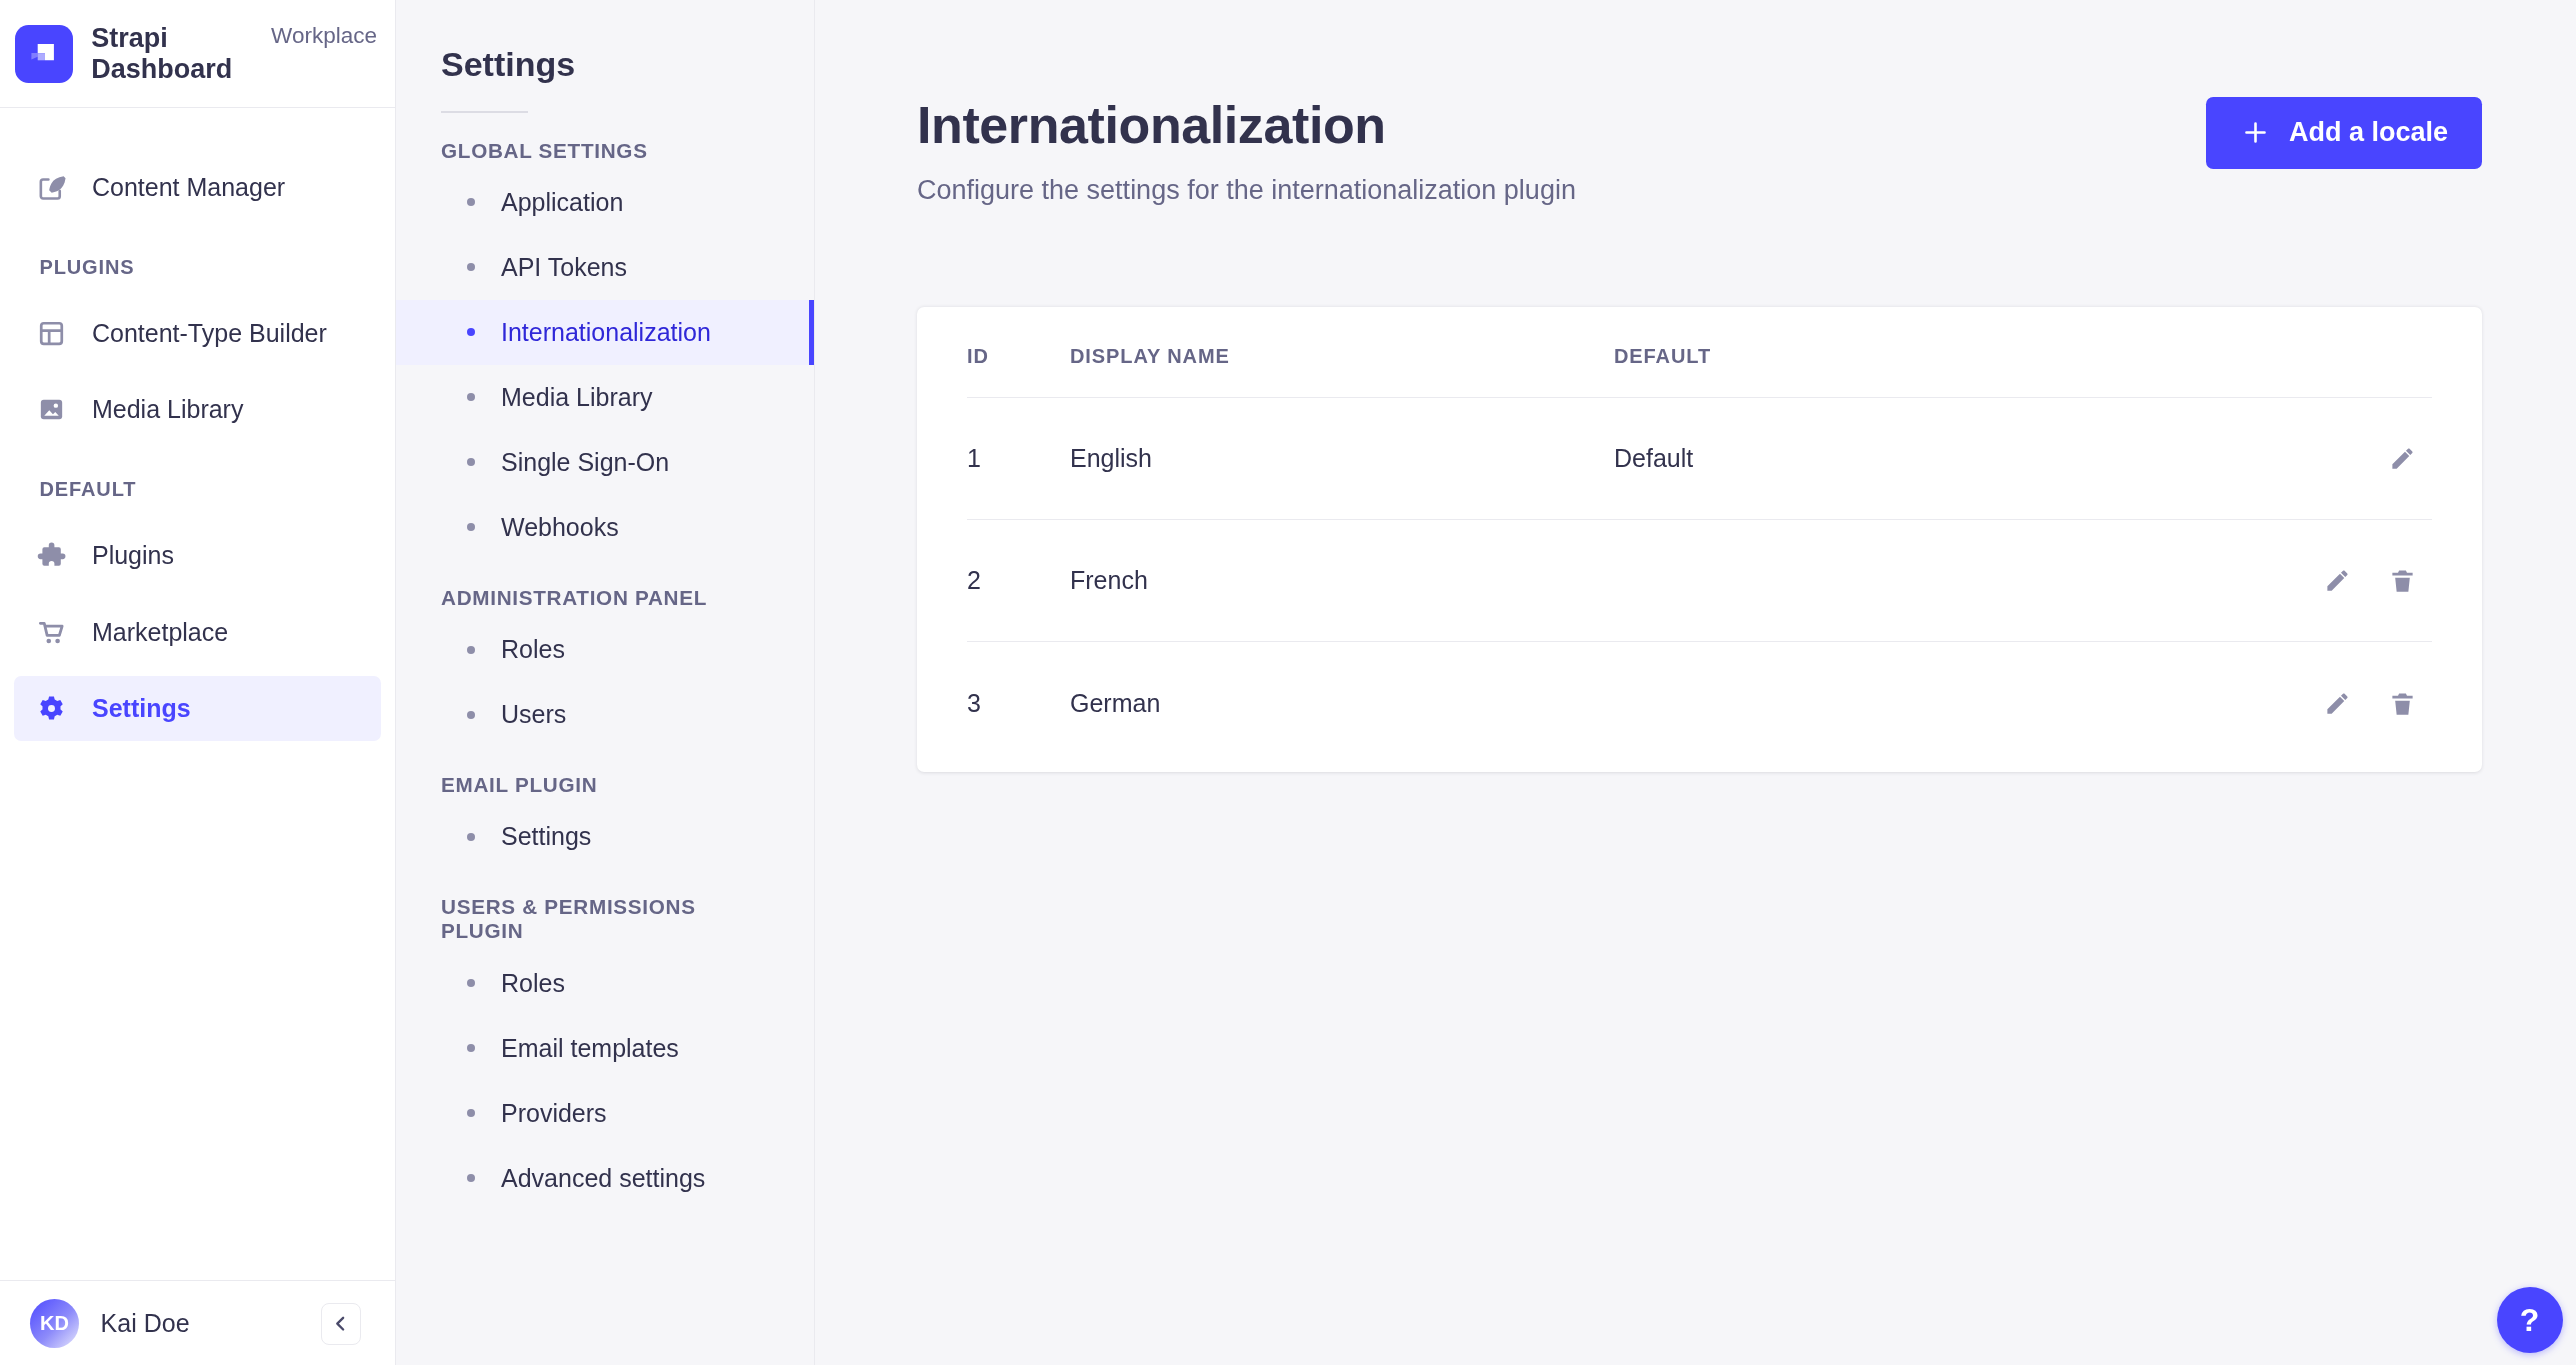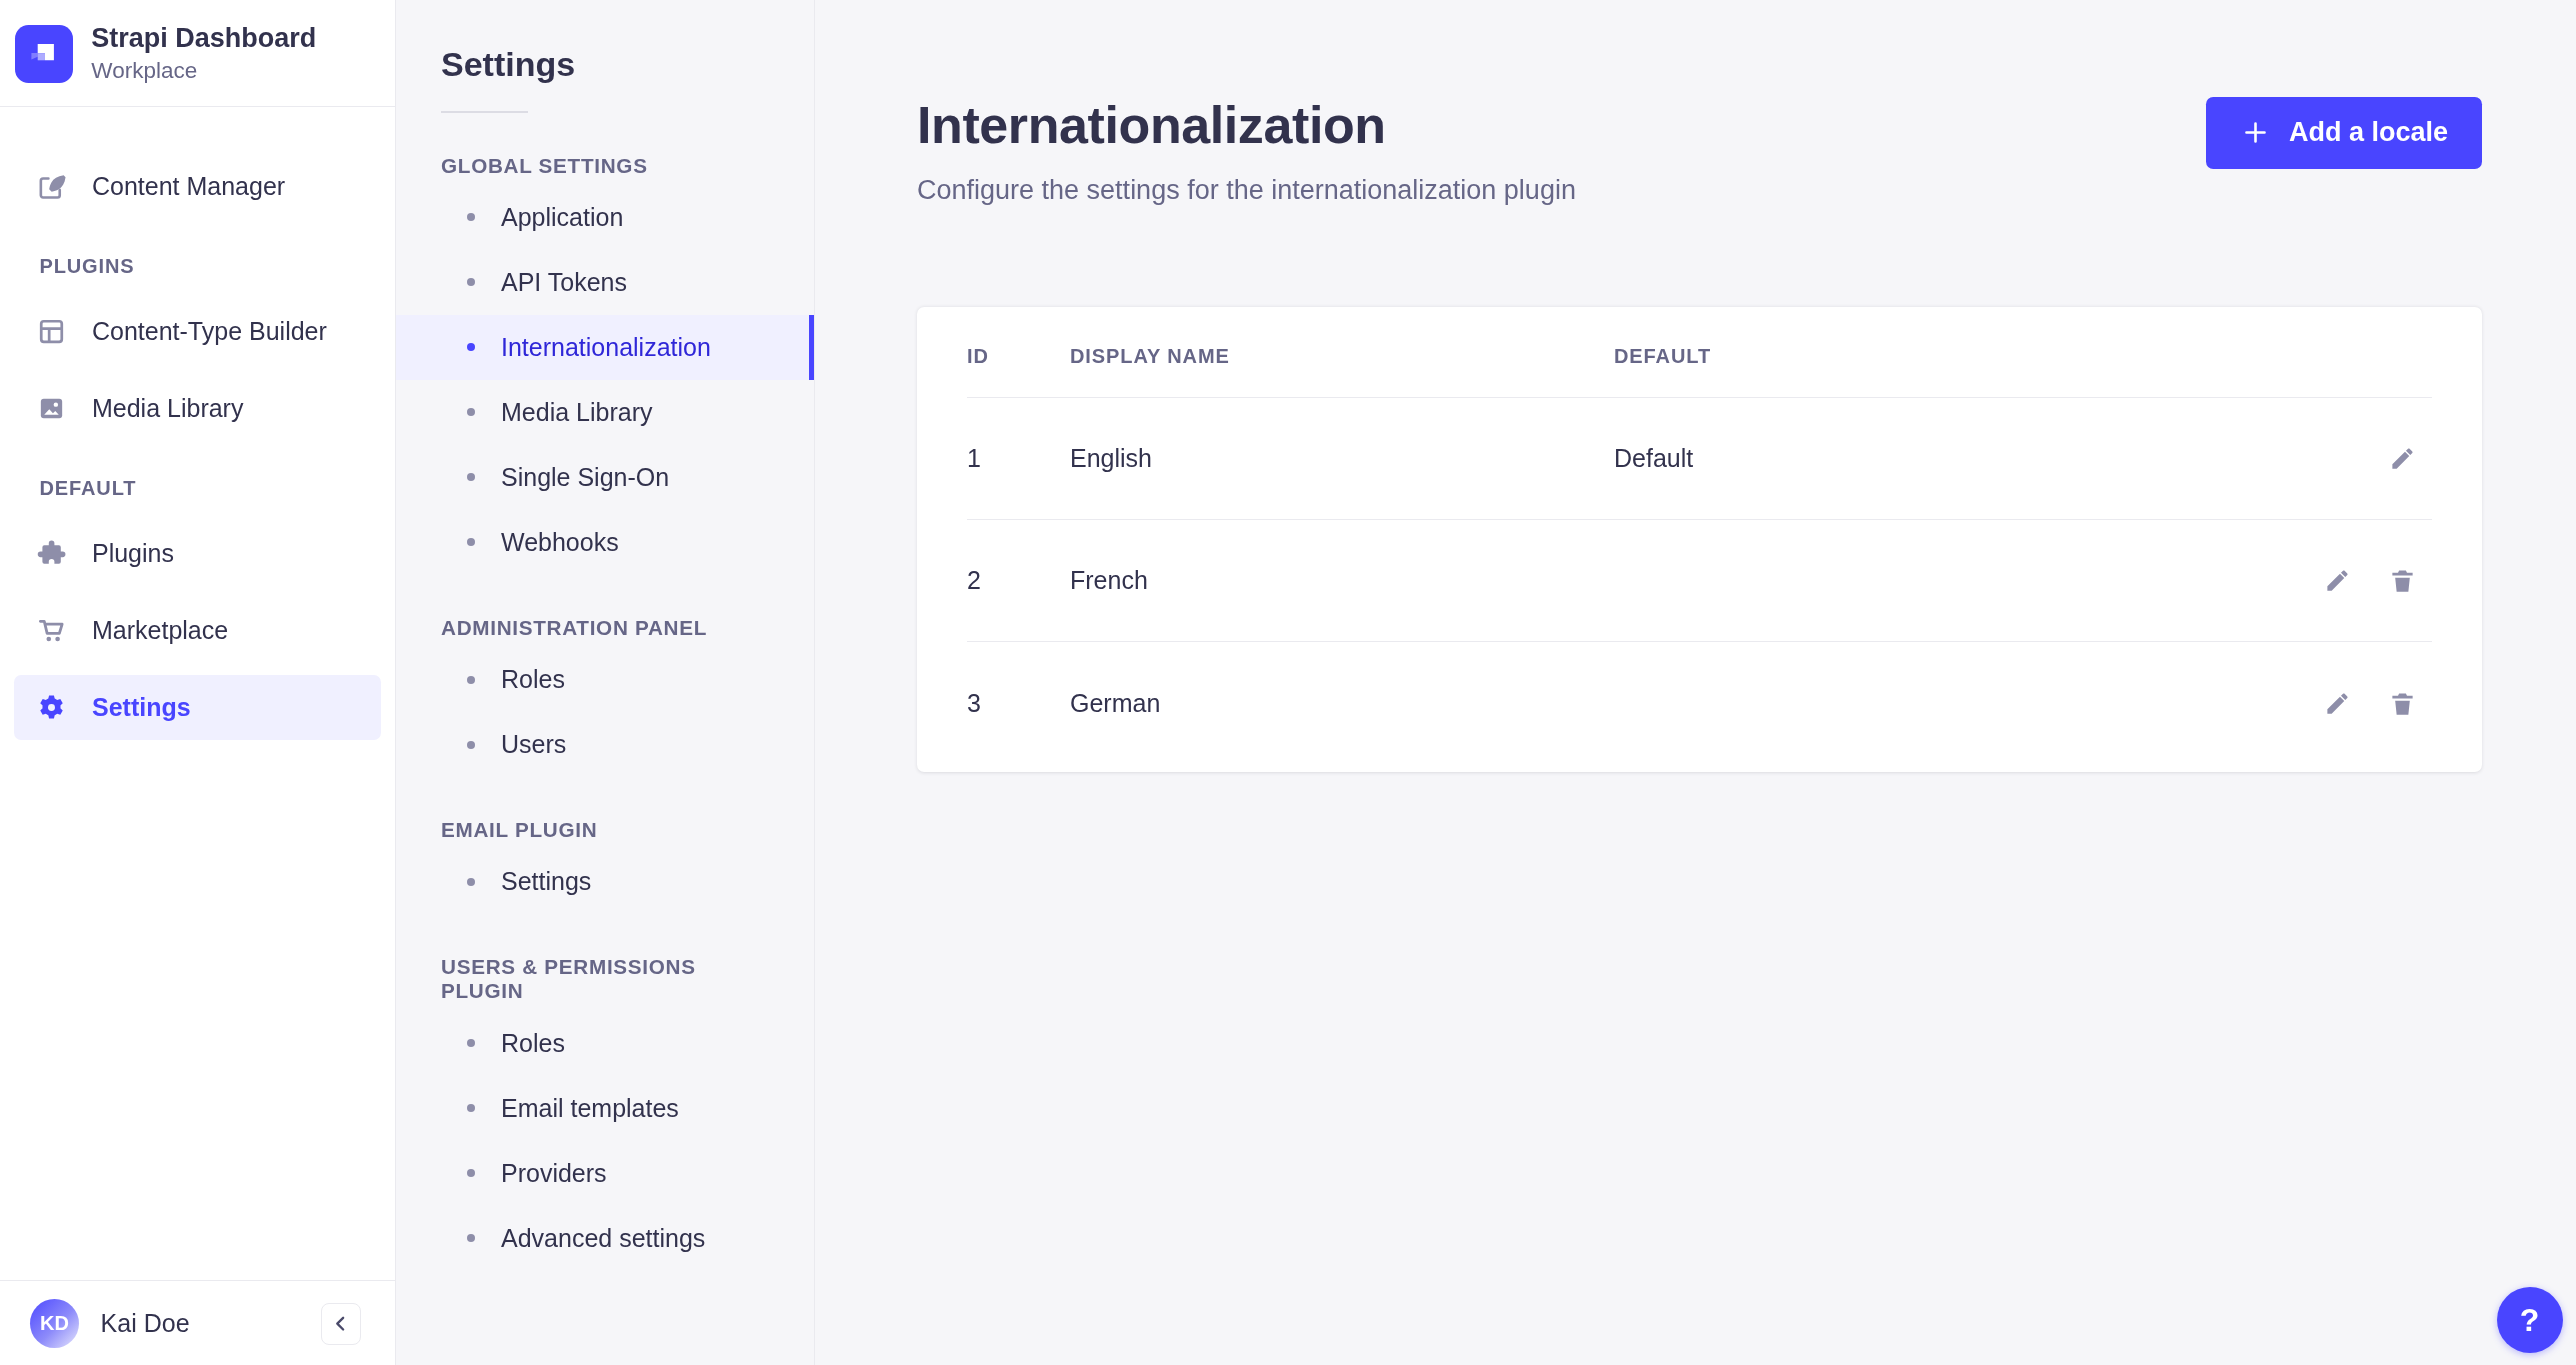--- a/index.html
+++ b/index.html
@@ -10,21 +10,21 @@
   }
   .app { display:flex; width:2576px; height:1366px; }
 
   
   .main-sidebar {
     width:396px; background:#ffffff; border-right:0.9px solid #eaeaef;
     display:flex; flex-direction:column; flex-shrink:0;
   }
   .brand { display:flex; align-items:center; gap:18px; padding:23.4px 18px 21.6px 15.3px; border-bottom:0.9px solid #eaeaef; }
   .brand-logo { width:58px; height:58px; border-radius:13.5px; background:#4945ff; flex-shrink:0; display:flex; align-items:center; justify-content:center; }
-  .brand-texts { display:flex; flex-direction:column; gap:3.6px; }
+  .brand-texts { display:flex; flex-direction:row; gap:3.6px; }
   .brand-title { font-size:27px; font-weight:700; color:#32324d; }
   .brand-subtitle { font-size:22.5px; color:#666687; }
 
   .side-nav { padding:47px 14.4px 0; flex:1; }
   .nav-item {
     height:65px; display:flex; align-items:center; gap:25px;
     padding:0 21.6px; border-radius:7.2px; margin-bottom:11.7px;
     font-size:25px; color:#32324d; cursor:pointer;
   }
   .nav-item .nav-ico { width:31px; height:31px; flex-shrink:0; display:flex; align-items:center; justify-content:center; }
@@ -49,21 +49,21 @@
     background:#ffffff; display:flex; align-items:center; justify-content:center; cursor:pointer;
   }
 
   
   .settings-panel {
     width:419px; background:#f6f6f9; border-right:0.9px solid #eaeaef;
     flex-shrink:0; padding-top:45px; overflow:hidden;
   }
   .panel-title { font-size:34px; font-weight:700; color:#32324d; padding:0 45px; }
   .panel-divider { width:87px; height:1.8px; background:#dcdce4; border:none; margin:27px 0 0 45px; }
-  .panel-section { margin-top:41px; }
+  .panel-section { margin-top:26px; }
   .panel-section-label {
     font-size:20.7px; font-weight:700; color:#666687; letter-spacing:0.7px;
     padding:0 45px; margin-bottom:7.2px;
   }
   .panel-item {
     height:65px; display:flex; align-items:center; gap:26px;
     padding:0 45px 0 71px; font-size:25px; color:#32324d; cursor:pointer; position:relative;
   }
   .bullet { width:8px; height:8px; border-radius:50%; background:#8e8ea9; flex-shrink:0; }
   .panel-item.selected { background:#f0f0ff; color:#2f27d8; font-weight:500; }

